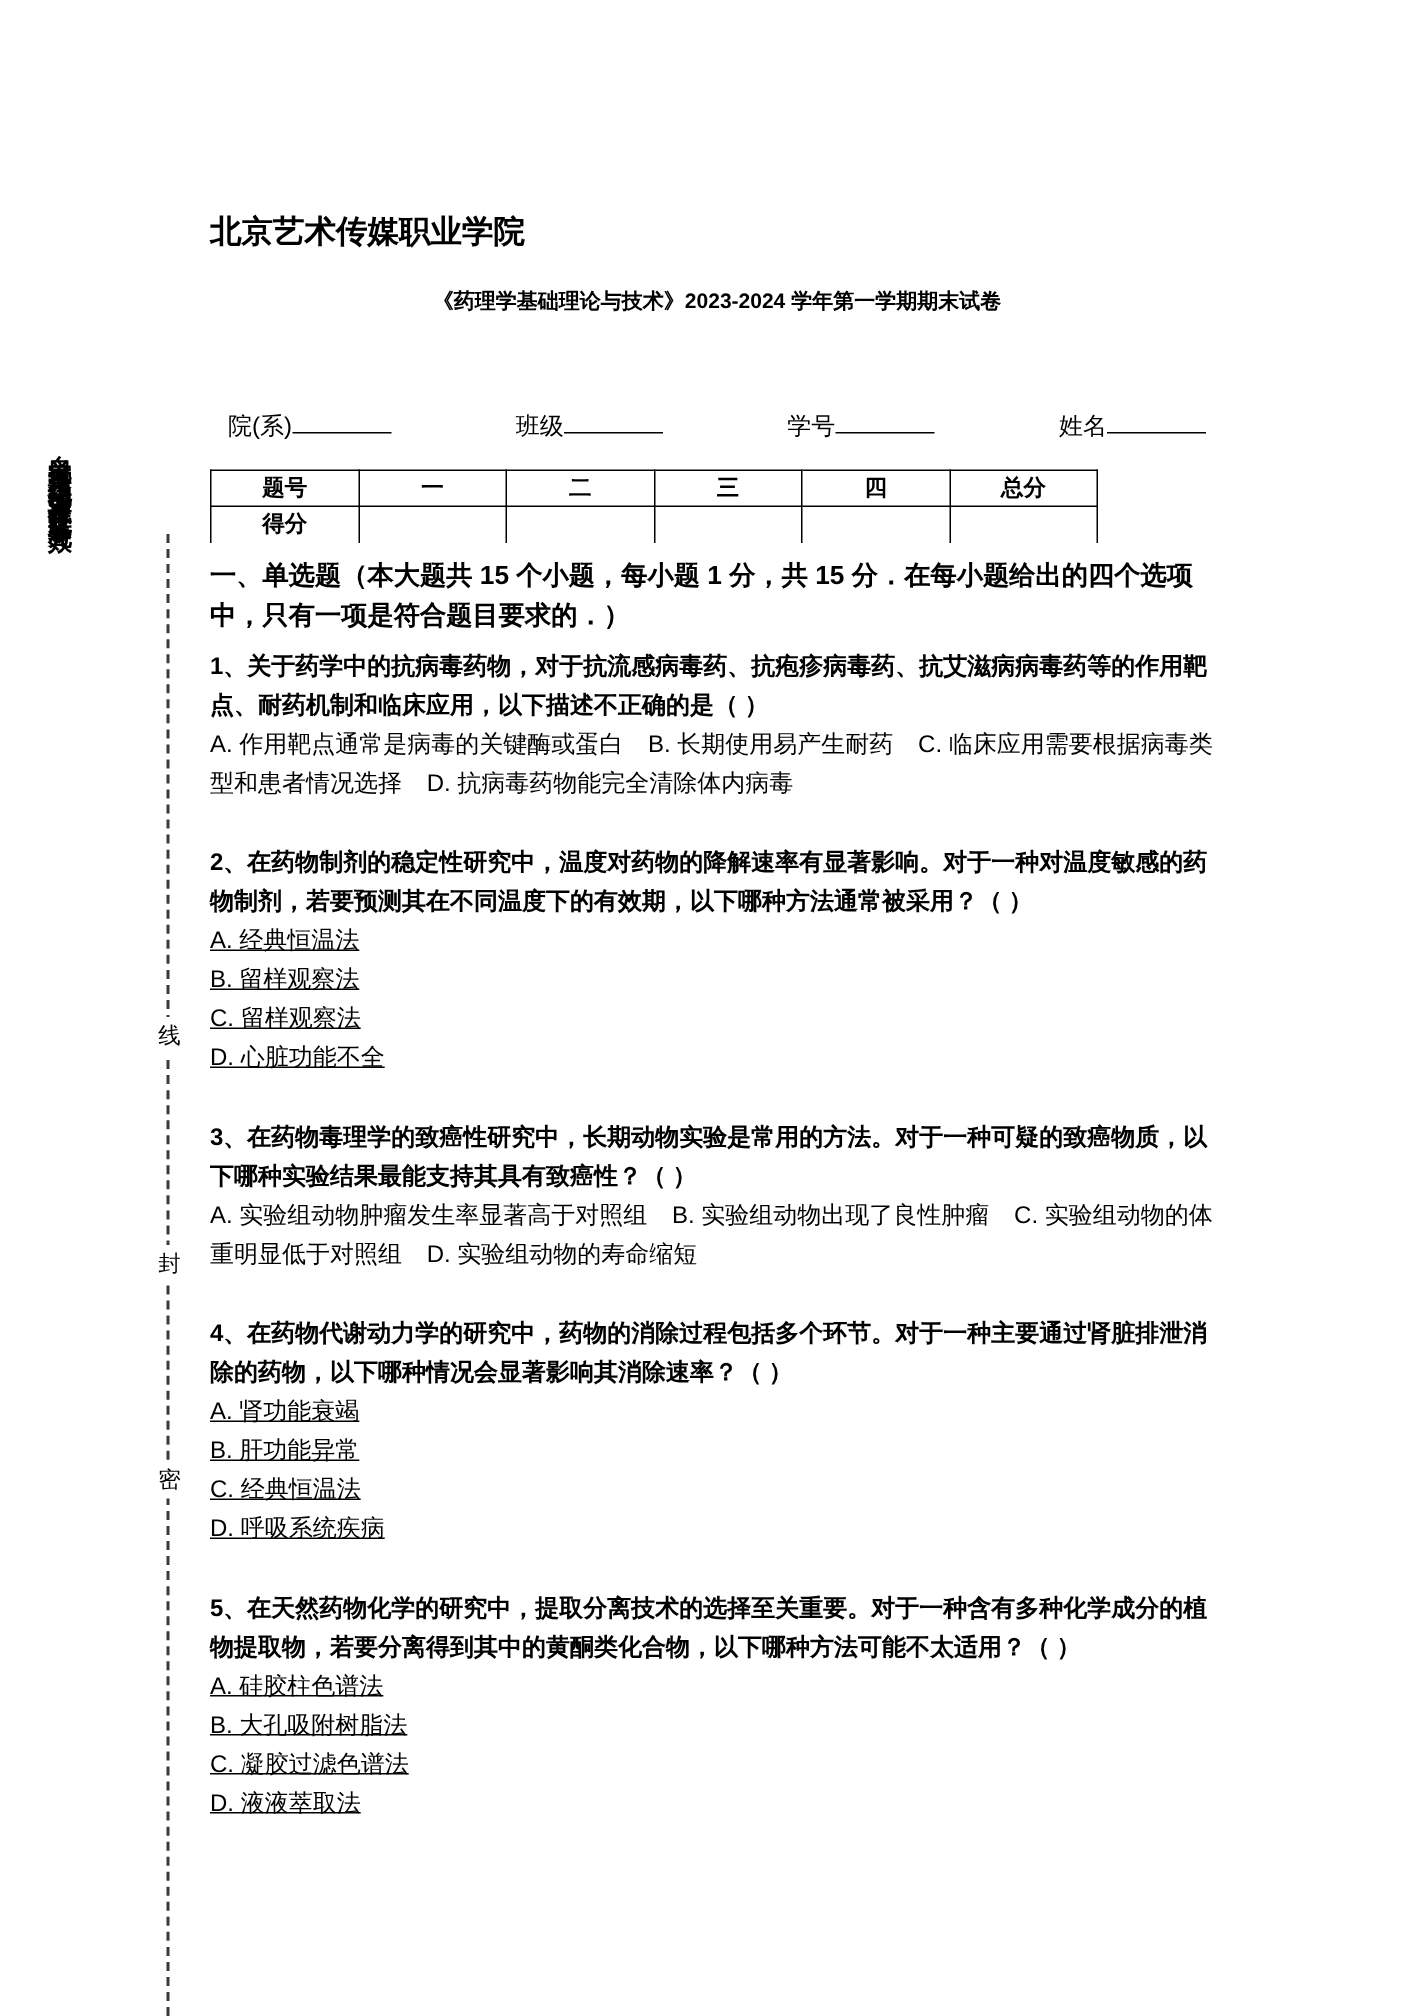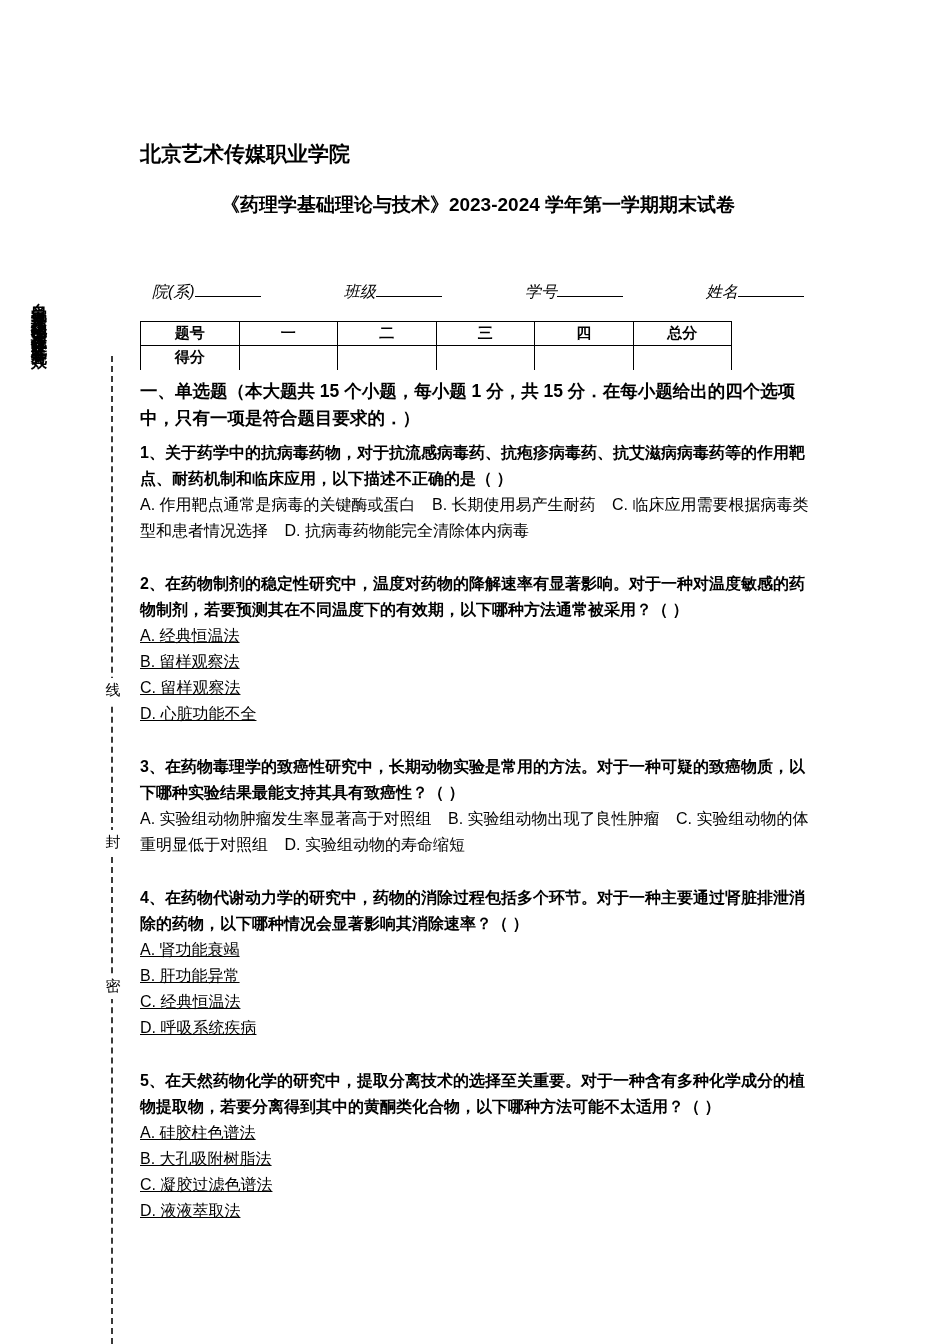--- a/index.html
+++ b/index.html
@@ -25,25 +25,25 @@
     background:#ffffff; font-size:15px; padding:3px 0;
   }
   .seal-char.c0 { top:678px; }
   .seal-char.c1 { top:830px; }
   .seal-char.c2 { top:974px; }
 
   
   .content { position:absolute; left:140px; top:140px; width:676px; }
 
   .title    { text-align:left; font-size:21px; font-weight:bold; margin-bottom:24px; }
-  .subtitle { text-align:center; font-size:19px; font-weight:bold; margin-bottom:64px; }
+  .subtitle { text-align:center; font-size:14px; font-weight:bold; margin-bottom:64px; }
 
   .form-row {
     display:flex; justify-content:space-between; align-items:flex-end;
-    padding:0 12px; margin-bottom:18px; font-size:16px;font-style:italic;
+    padding:0 12px; margin-bottom:18px; font-size:16px;
   }
   .form-field { white-space:nowrap; }
   .blank {
     display:inline-block; width:66px; height:14px;
     border-bottom:1.5px solid #000; vertical-align:baseline;
   }
 
   table.score-table { border-collapse:collapse; width:592px; table-layout:fixed; }
   table.score-table td {
     border:1.5px solid #000; height:24px; text-align:center;

